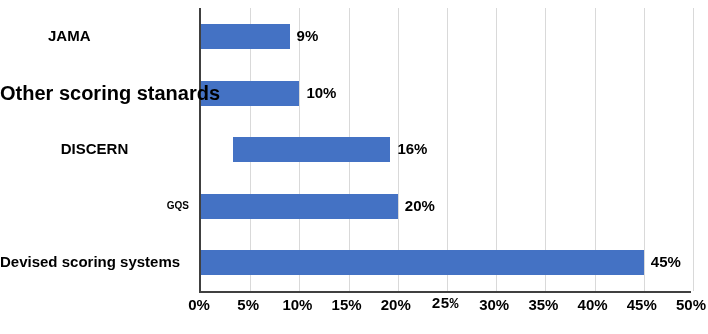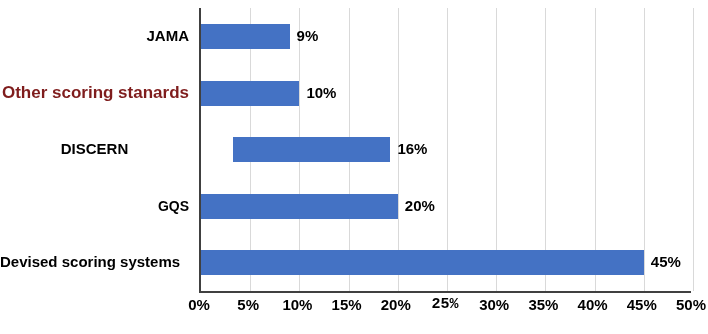--- a/index.html
+++ b/index.html
@@ -133,20 +133,20 @@
       <div class="xtick" style="left: 346.6px;">15%</div>
       <div class="xtick" style="left: 395.8px;">20%</div>
       <div class="xtick" style="left: 445px; font-family: Liberation Mono, monospace;">25%</div>
       <div class="xtick" style="left: 494.2px;">30%</div>
       <div class="xtick" style="left: 543.4px;">35%</div>
       <div class="xtick" style="left: 592.6px;">40%</div>
       <div class="xtick" style="left: 641.8px;">45%</div>
       <div class="xtick" style="left: 691px;">50%</div>
     </div>
   <div id="catlabels">
-      <div style="position: absolute; left: 0px; width: 199px; top: 22px; text-align: right;"><span style="font-size: 15px; font-weight: bold; color: rgb(0, 0, 0); padding-right: 10px; line-height: 28px; white-space: nowrap;">JAMA</span></div>
-      <div style="position: absolute; left: 0px; width: 199px; top: 78.6px; text-align: right;"><span style="font-size: 17px; font-weight: bold; color: #7f1d1d; padding-right: 10px; line-height: 28px; white-space: nowrap; margin-top: 28px;">Other scoring stanards</span></div>
+      <div style="position: absolute; left: 0px; width: 199px; top: 22px; text-align: left; padding-left: 48px;"><span style="font-size: 15px; font-weight: bold; color: rgb(0, 0, 0); padding-right: 10px; line-height: 28px; white-space: nowrap;">JAMA</span></div>
+      <div style="position: absolute; left: 0px; width: 199px; top: 78.6px; text-align: right;"><span style="font-size: 20px; font-weight: bold; color: #000000; padding-right: 10px; line-height: 28px; white-space: nowrap; margin-top: 28px;">Other scoring stanards</span></div>
       <div style="position: absolute; left: 0px; width: 199px; top: 135.2px; text-align: center;"><span style="font-size: 15px; font-weight: bold; color: rgb(0, 0, 0); padding-right: 10px; line-height: 28px; white-space: nowrap;">DISCERN</span></div>
-      <div style="position: absolute; left: 0px; width: 199px; top: 191.8px; text-align: right;"><span style="font-size: 14px; font-weight: bold; color: rgb(0, 0, 0); padding-right: 10px; line-height: 28px; white-space: nowrap;">GQS</span></div>
+      <div style="position: absolute; left: 0px; width: 199px; top: 191.8px; text-align: right;"><span style="font-size: 10px; font-weight: bold; color: rgb(0, 0, 0); padding-right: 10px; line-height: 28px; white-space: nowrap;">GQS</span></div>
       <div style="position: absolute; left: 0px; width: 169px; top: 248.4px; text-align: right;"><span style="font-size: 15px; font-weight: bold; color: rgb(0, 0, 0); padding-right: 10px; line-height: 28px; white-space: nowrap;">Devised scoring systems</span></div>
     </div>
 
 </div>
 
 </body></html>

